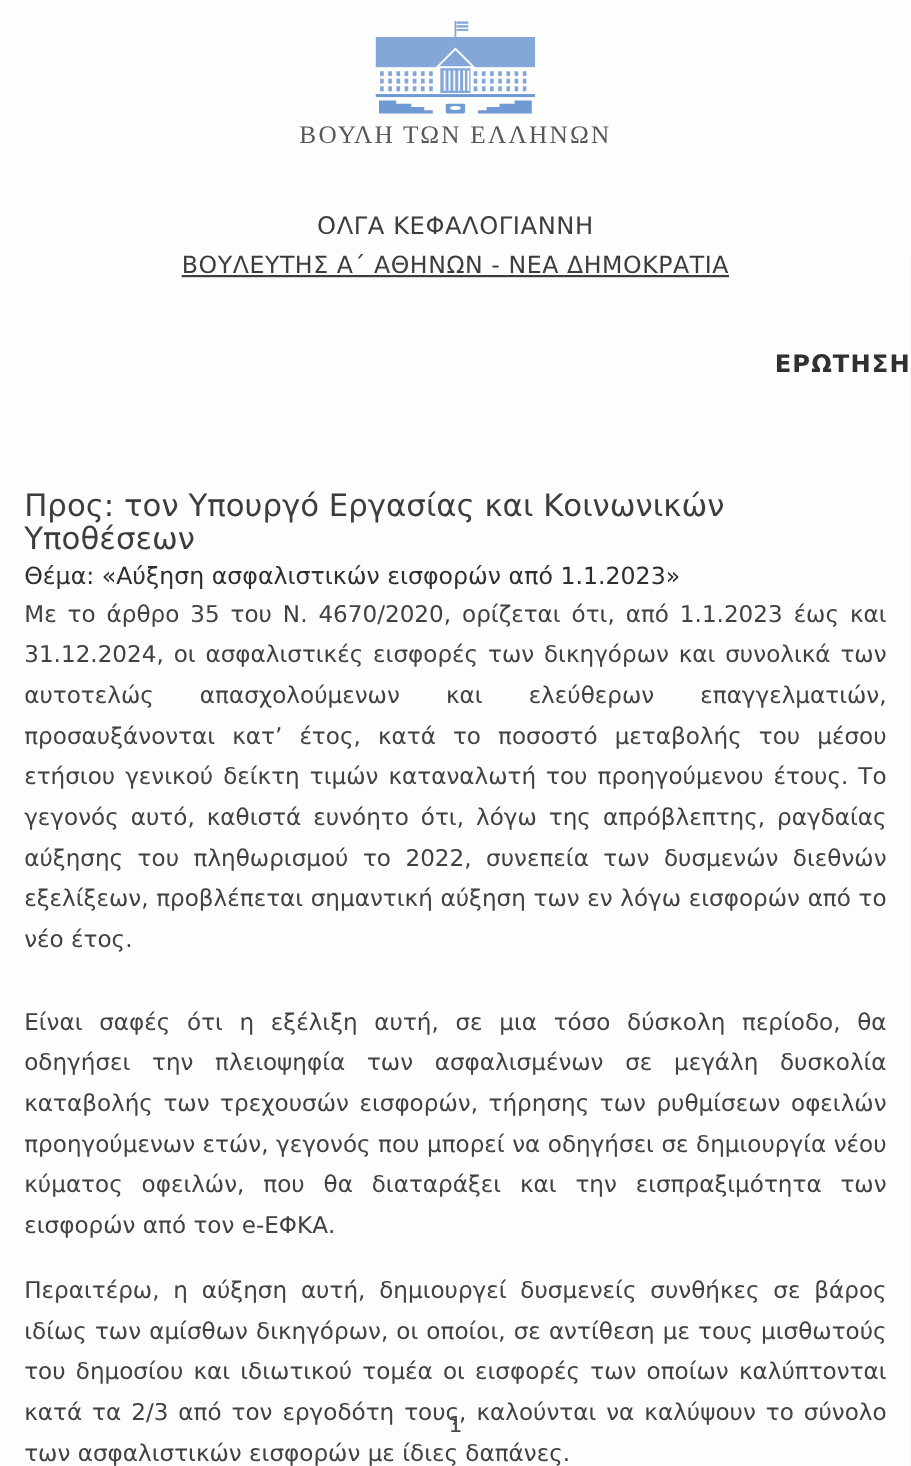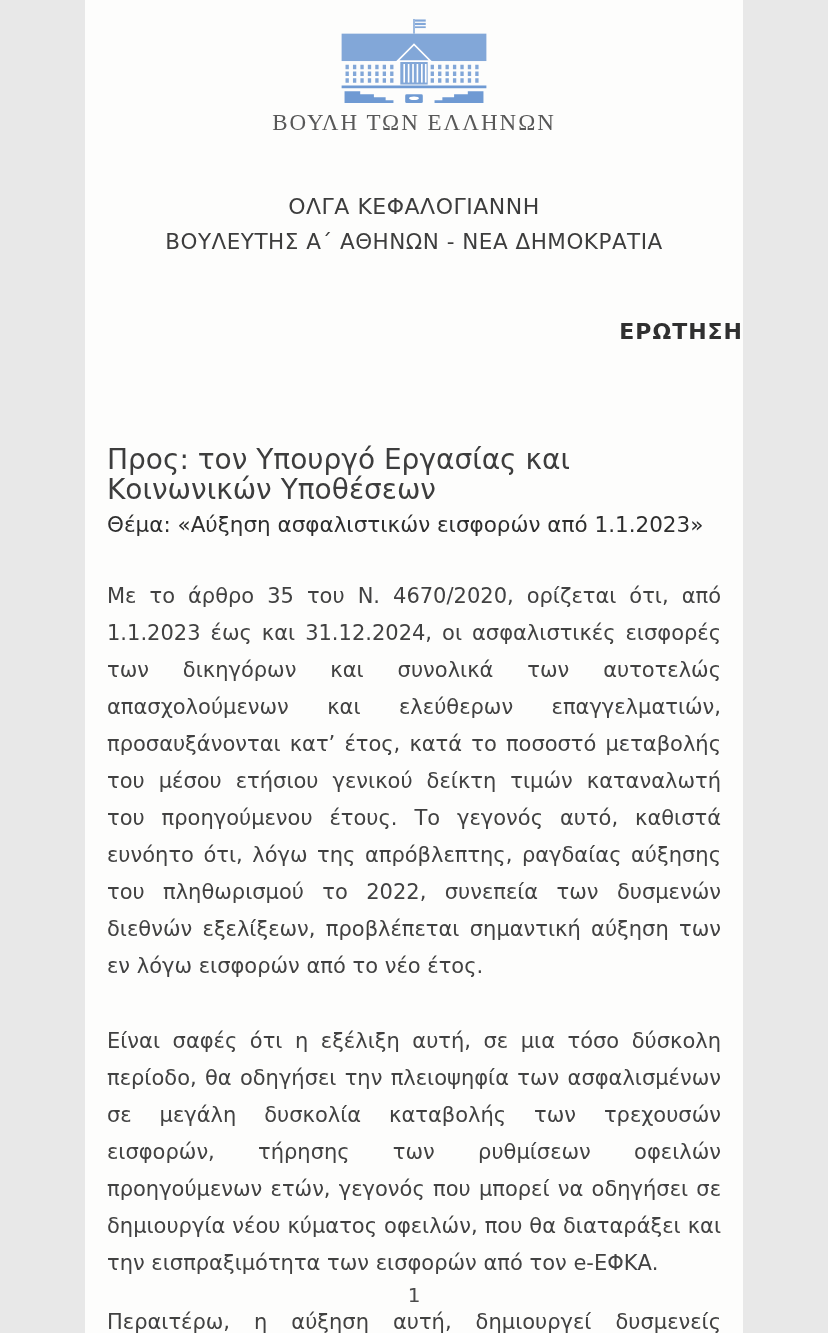--- a/index.html
+++ b/index.html
@@ -2,21 +2,21 @@
 <html lang="el"><head>
 <meta charset="utf-8">
 <style>
   html, body {
     margin: 0;
     padding: 0;
     background: #e8e8e8;
   }
   .page {
     position: relative;
-    width: 658px;
+    width: 828px;
     height: 1333px;
     margin: 0 auto;
     background: #fdfdfc;
     color: #414141;
     font-family: "DejaVu Sans", "Liberation Sans", sans-serif;
     overflow: hidden;
     box-sizing: border-box;
     padding-top: 18px;
   }
   .letterhead {
@@ -42,20 +42,21 @@
     line-height: 26px;
     letter-spacing: 0.5px;
     color: #3d3d3d;
   }
   .mp-title {
     margin-top: 9px;
     font-size: 21.5px;
     line-height: 26px;
     letter-spacing: 0.5px;
     color: #3d3d3d;
+    text-decoration: underline;
   }
   .doc-type {
     margin: 64px 0 0 0;
     text-align: right;
     font-size: 22px;
     font-weight: bold;
     letter-spacing: 1px;
     color: #303030;
     line-height: 26px;
   }
@@ -83,21 +84,21 @@
     line-height: 30px;
     color: #2e2e2e;
   }
   p.body-par {
     margin: 0;
     font-size: 21px;
     line-height: 37px;
     text-align: justify;
     color: #414141;
   }
-  p.par-1 { margin-top: 38px; }
+  p.par-1 { }
   p.par-2 { margin-top: 38px; }
   p.par-3 { margin-top: 22px; }
   .page-number {
     position: absolute;
     bottom: 26px;
     left: 0;
     right: 0;
     text-align: center;
     font-size: 20px;
     color: #4a4a4a;

